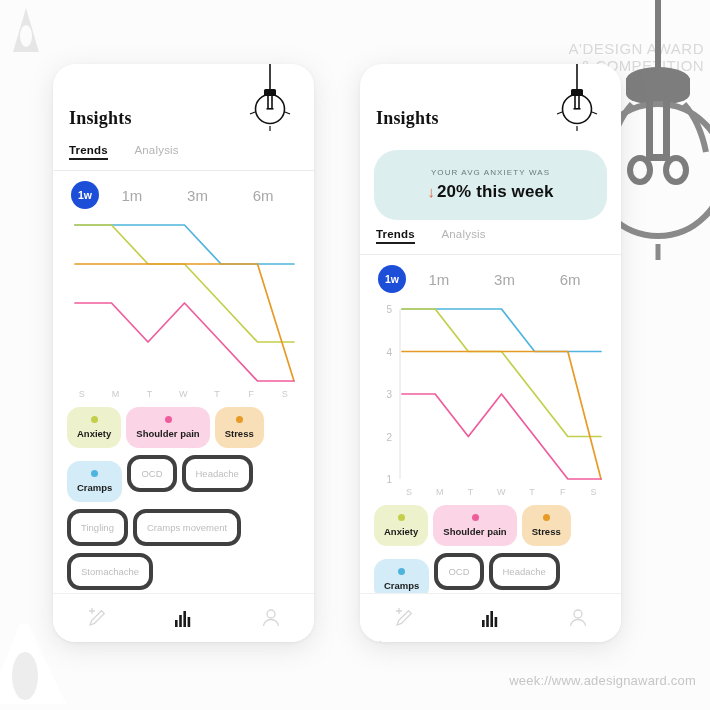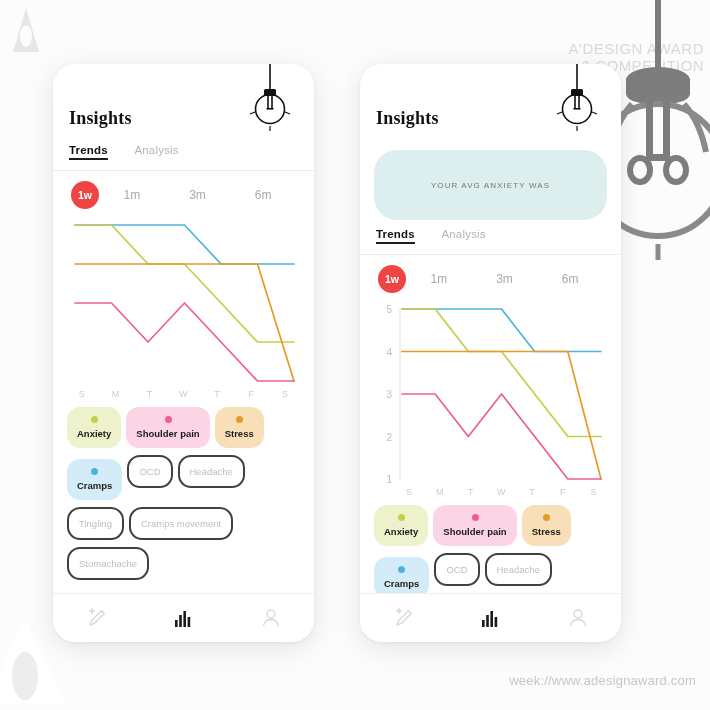--- a/index.html
+++ b/index.html
@@ -68,43 +68,43 @@
   .banner{
     margin:10px 14px 4px 14px;background:#dcefee;border-radius:23px;
     height:70px;display:flex;flex-direction:column;align-items:center;justify-content:center;
   }
   .banner-sub{font-size:8px;letter-spacing:1.1px;color:#6c7a78;text-transform:uppercase;}
   .banner-main{font-size:17px;font-weight:bold;color:#101010;margin-top:5px;letter-spacing:.1px;}
   .banner-arrow{color:#e2663a;font-size:15px;margin-right:2px;}
 
   
   .ranges{display:flex;align-items:center;padding:10px 18px 2px 18px;}
-  .rng{flex:1;text-align:center;font-size:12px;color:#a8a8a8;}
+  .rng{flex:1;text-align:center;font-size:15px;color:#a8a8a8;}
   .rng:first-child{flex:0 0 auto;text-align:left;}
   .rng.active{
-    background:#ef4444;color:#fff;width:28px;height:28px;border-radius:50%;
+    background:#1d4ed8;color:#fff;width:28px;height:28px;border-radius:50%;
     display:flex;align-items:center;justify-content:center;font-size:10.5px;font-weight:bold;
   }
 
   
   .chart-wrap{padding:6px 12px 0 12px;}
   .chart-svg{display:block;}
   .dow{display:flex;padding:0 12px;}
   .dow span{flex:1;text-align:center;font-size:9px;color:#cacaca;letter-spacing:.5px;}
 
   
   .chips{padding:8px 14px 0 14px;}
   .chip{
     display:inline-flex;align-items:center;gap:5px;
     border-radius:13px;padding:9px 10px;font-size:9.5px;
     margin:0 5px 7px 0;white-space:nowrap;flex-direction:column;
   }
   .chip .dot{width:7px;height:7px;border-radius:50%;display:inline-block;}
   .chip.on{color:#1b1b1b;font-weight:bold;}
-  .chip.off{color:#bdbdbd;background:#fff;border:2px solid #404040;}
+  .chip.off{color:#bdbdbd;background:#fff;border:4px solid #404040;}
 
   
   .navbar{
     position:absolute;left:0;right:0;bottom:0;height:48px;background:#fff;
     border-top:1px solid #f0f0f0;display:flex;align-items:center;
   }
   .navbtn{flex:1;display:flex;align-items:center;justify-content:center;height:100%;}
 </style>
 </head>
 <body>
@@ -255,20 +255,23 @@
           <rect x="27.2" y="33" width="1.6" height="14" fill="#111"></rect>
           <rect x="22.5" y="46" width="7" height="1.6" fill="#111"></rect>
           <line x1="6" y1="52" x2="11" y2="50" stroke="#111" stroke-width="1.2"></line>
           <line x1="41" y1="50" x2="46" y2="52" stroke="#111" stroke-width="1.2"></line>
           <line x1="26" y1="64" x2="26" y2="69" stroke="#111" stroke-width="1.2"></line>
         </svg>
       </div>
 
       <div class="banner">
         <div class="banner-sub">YOUR AVG ANXIETY WAS</div>
+        <div class="banner-main">
+          <span class="banner-arrow">↓</span><span>20% this week</span>
+        </div>
       </div>
 
       <div class="tabs">
         <span class="tab active">Trends</span>
         <span class="tab">Analysis</span>
       </div>
       <div class="tabs-rule"></div>
 
       <div class="ranges">
         <div class="rng active">1w</div>

